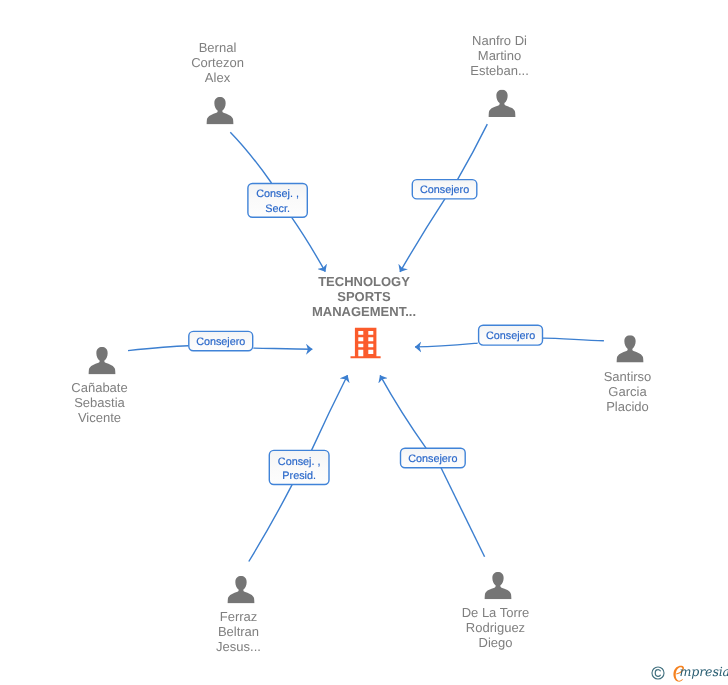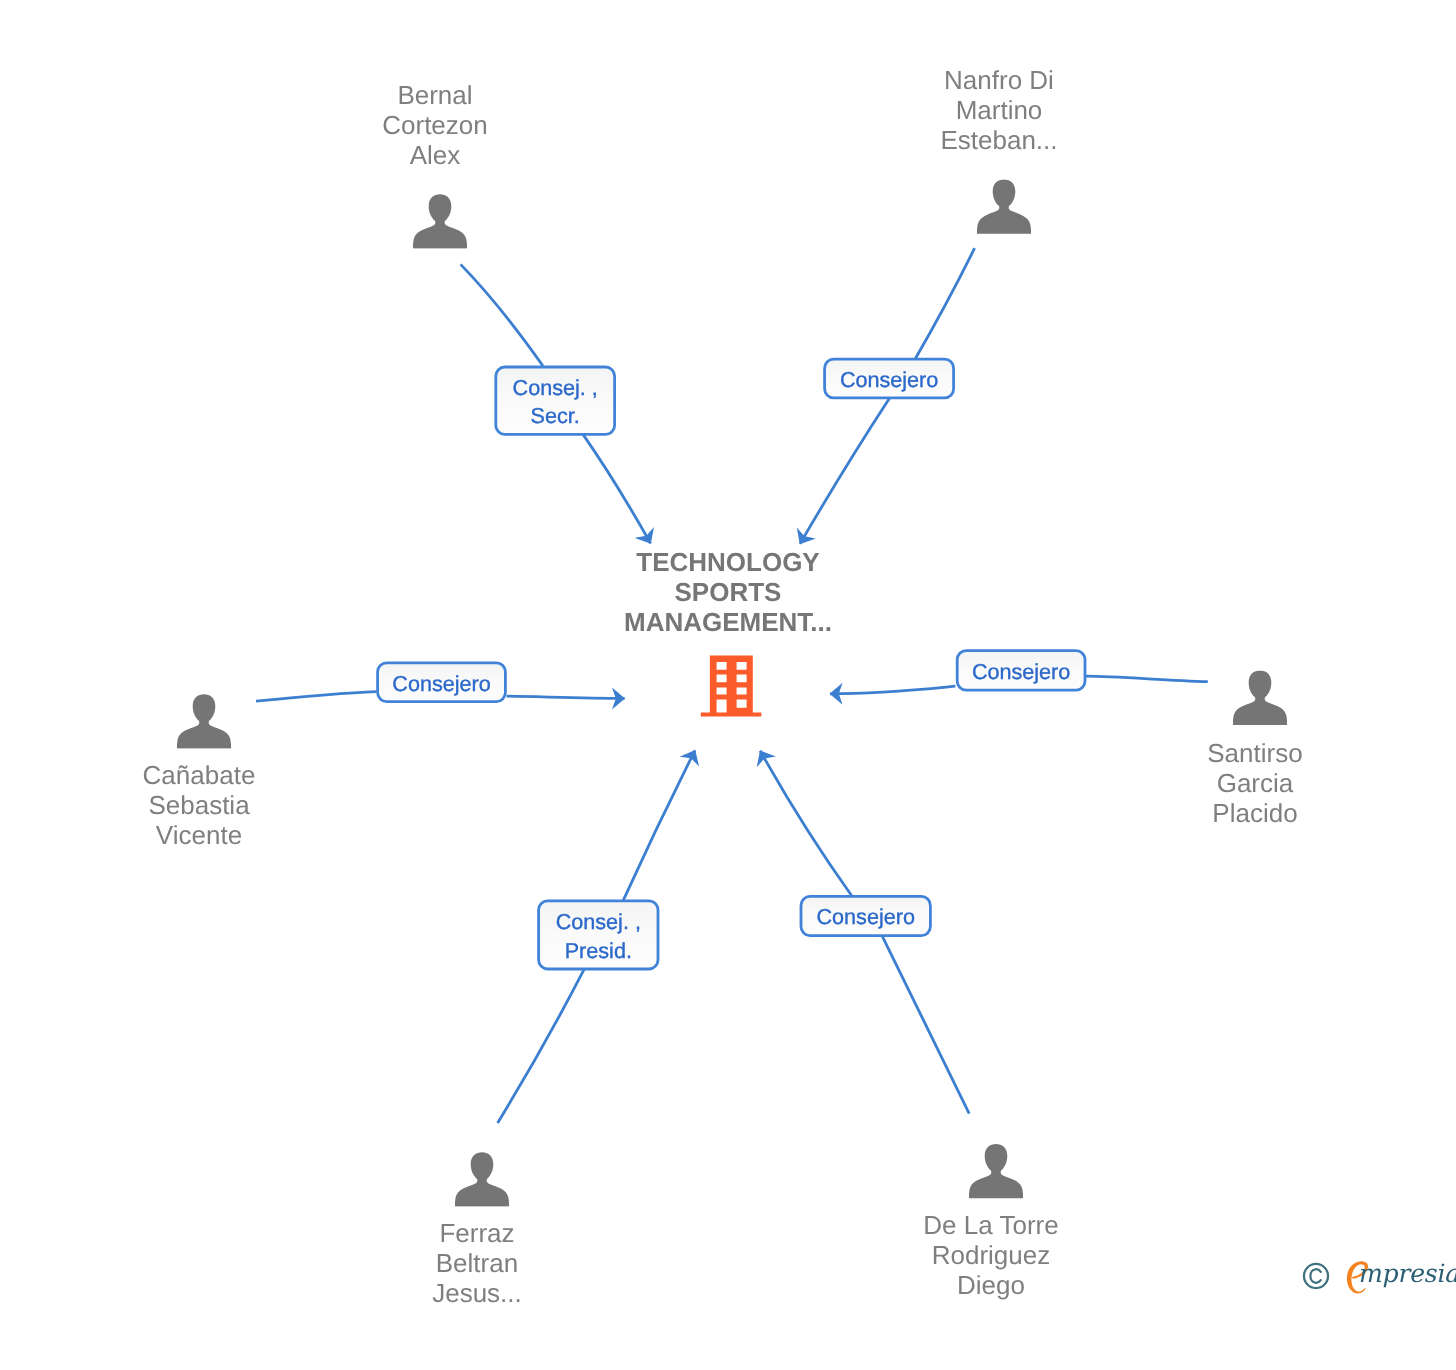--- a/index.html
+++ b/index.html
@@ -5,21 +5,21 @@
 html,body{margin:0;padding:0;background:#ffffff;}
 body{width:728px;height:685px;font-family:"Liberation Sans",sans-serif;position:relative;overflow:hidden;-webkit-font-smoothing:antialiased;text-rendering:geometricPrecision;}
 svg#canvas{position:absolute;left:0;top:0;display:block;}
 .edge{fill:none;stroke:#3C7FD0;stroke-width:1.4;}
 .node-name{font-family:"Liberation Sans",sans-serif;font-size:13px;fill:#7f7f7f;text-anchor:middle;}
 .co-name{font-family:"Liberation Sans",sans-serif;font-size:13px;font-weight:bold;fill:#767676;text-anchor:middle;}
 .lbl-text{font-family:"Liberation Sans",sans-serif;font-size:10.8px;fill:#2A68CA;stroke:#2A68CA;stroke-width:0.18;text-anchor:middle;}
 .lbl-box{fill:url(#lblfill);stroke:#4083D8;stroke-width:1.4;}
 .person-icon{fill:#757575;}
 .building-icon{fill:#FB5B2B;}
-#watermark{position:absolute;left:650px;top:628px;width:78px;height:20px;}
+#watermark{position:absolute;left:650px;top:663px;width:78px;height:20px;}
 #watermark .wm-c{position:absolute;left:0.5px;top:3px;}
 #watermark .wm-b{position:absolute;left:29.5px;top:1.6px;font-family:"DejaVu Serif",serif;font-style:italic;font-size:12.6px;line-height:13px;white-space:nowrap;color:#2B5F73;letter-spacing:-0.15px;}
 #watermark .wm-e{position:absolute;left:21.5px;top:2.2px;fill:#F58220;}
 </style>
 </head>
 <body>
 
 <svg id="canvas" width="728" height="685" viewBox="0 0 728 685">
   <defs>
     <linearGradient id="lblfill" x1="0" y1="0" x2="0" y2="1">

